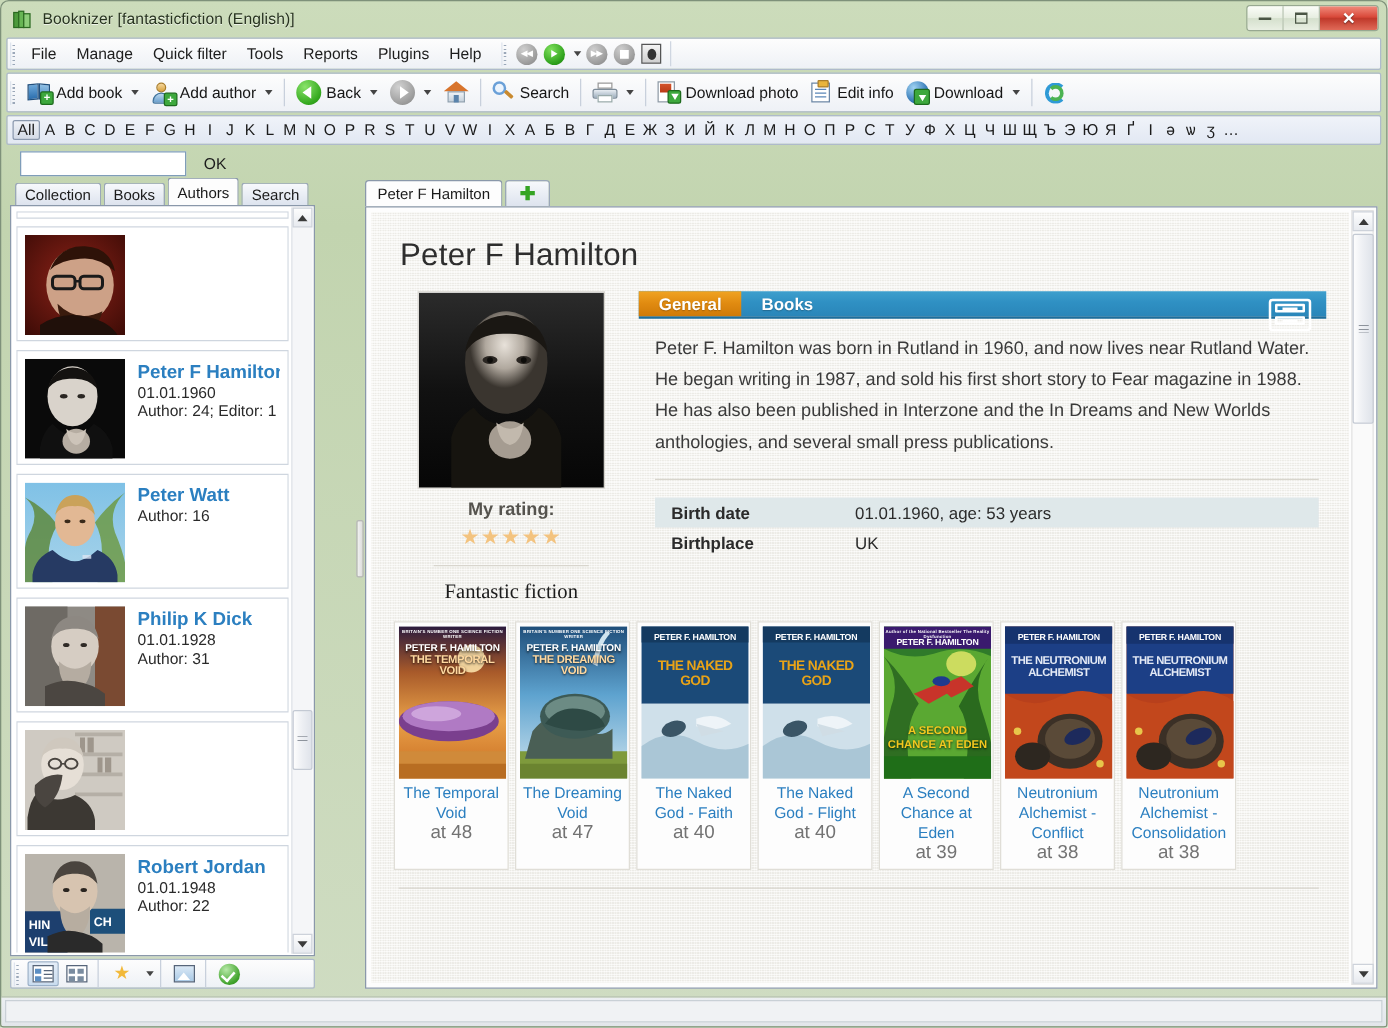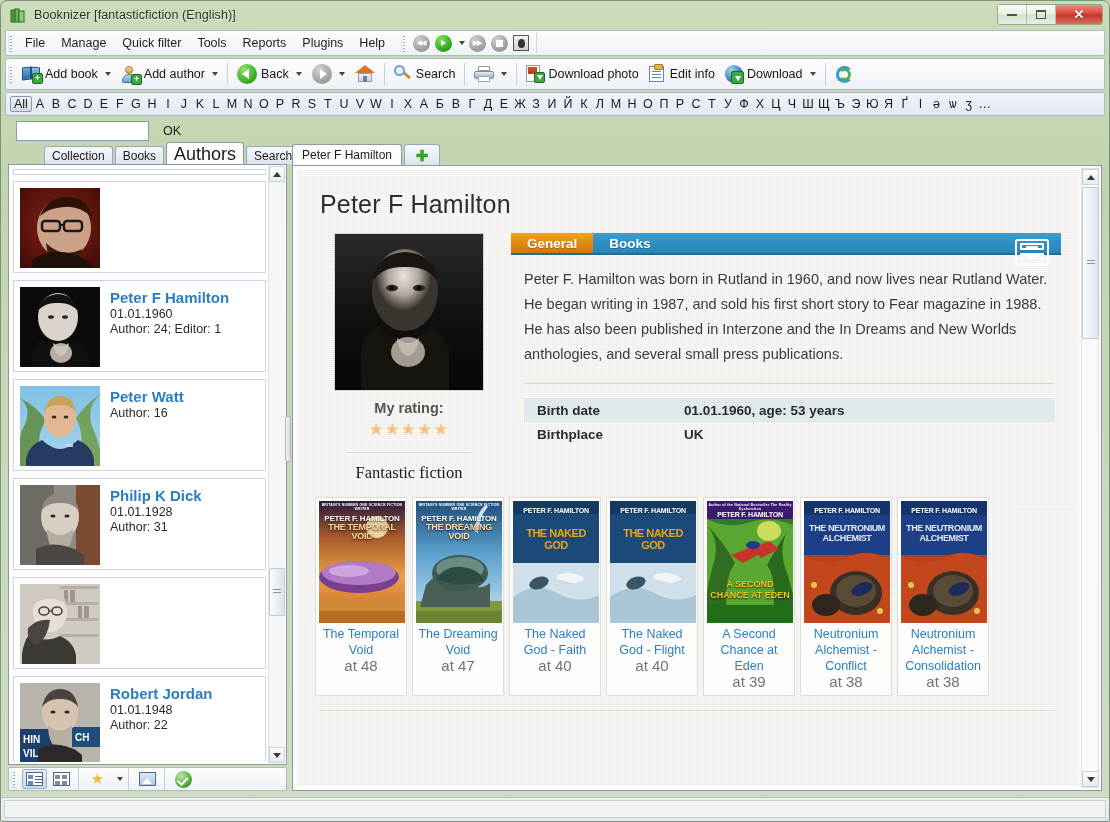--- a/index.html
+++ b/index.html
@@ -170,34 +170,34 @@
   }
   #quick-input {
     margin-left: 11px; width: 133px; height: 20px;
     border: 1px solid #7f9db9; background: #fff; font-size: 12px;
     padding: 0 4px; font-family: "Liberation Sans", sans-serif;
   }
   #ok-label { margin-left: 14px; font-size: 12.5px; color: #1b1b1b; }
 
   
   #leftpanel {
-    position: absolute; left: 7px; top: 143px; width: 279px; bottom: 30px; padding-left: 32px;
+    position: absolute; left: 7px; top: 143px; width: 244px; bottom: 30px;
   }
   #left-tabs { display: flex; align-items: flex-end; height: 20px; padding-left: 4px; }
   .ltab {
     font-size: 12px; color: #1b1b1b; padding: 2px 7px 2px 7px;
     border: 1px solid #9aa7b8; border-bottom: none;
     border-radius: 3px 3px 0 0;
     background: linear-gradient(to bottom, #f7f9fc, #dde3ee);
     margin-right: 2px; height: 18px; line-height: 14px;
     cursor: default;
   }
   .ltab.active {
     background: #fdfdfd; height: 22px; line-height: 18px;
-    font-size: 18px; position: relative; z-index: 3;
+    font-size: 12px; position: relative; z-index: 3;
     border-color: #8a98aa;
   }
   #left-list-wrap {
     position: absolute; left: 0; top: 20px; right: 0; bottom: 26px;
     background: #fff; border: 1px solid #8a98aa;
     overflow: hidden;
   }
   #left-list {
     position: absolute; left: 4px; top: 4px; right: 20px; bottom: 2px;
     overflow: hidden;
@@ -349,21 +349,21 @@
   #bio {
     font-size: 14.5px; color: #3a3a3a; line-height: 25px;
     padding: 12px 6px 0 13px;
   }
   #bio-rule { height: 1px; background: #d8d5cd; margin: 16px 6px 0 13px; }
 
   #facts { margin: 14px 6px 0 13px; }
   .fact-row { display: flex; height: 24px; align-items: center; }
   .fact-row.alt { background: #dfe8ea; }
   .fact-label { width: 160px; padding-left: 13px; font-size: 13.5px; font-weight: bold; color: #2b2b2b; }
-  .fact-value { font-size: 13.5px; color: #2b2b2b; font-weight: bold; }
+  .fact-value { font-size: 13.5px; color: #2b2b2b; }
 
   
   #books-strip {
     display: flex; gap: 5px; padding: 14px 0 0 18px;
   }
   .book-card {
     width: 92px; background: #fdfdfd; border: 1px solid #e0ded7;
     padding: 3px 3px 5px 3px; text-align: center;
   }
   .book-cover { width: 86px; height: 122px; overflow: hidden; position: relative; }

